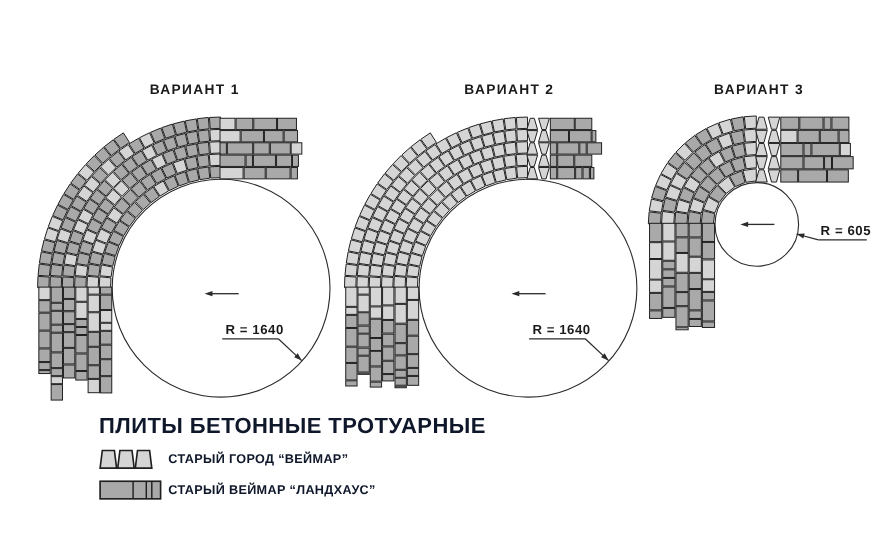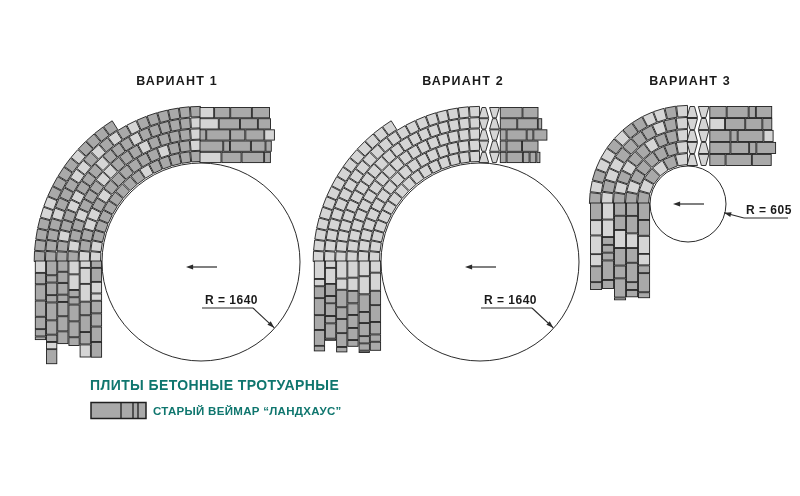--- a/index.html
+++ b/index.html
@@ -1,22 +1,22 @@
 <!DOCTYPE html>
 <html><head>
 <meta charset="utf-8">
 <style>
   html,body{margin:0;padding:0;background:#ffffff;}
   .page{
     position:relative;width:800px;height:496px;background:#ffffff;overflow:hidden;
-    font-family:"Liberation Sans","DejaVu Sans",sans-serif;color:#0f766e;
+    font-family:"Liberation Sans","DejaVu Sans",sans-serif;color:#0f172a;
   }
   #diagram{position:absolute;left:0;top:0;}
   .legend{position:absolute;left:90px;top:377px;}
-  .legend-title{font-size:14px;font-weight:bold;letter-spacing:.4px;white-space:nowrap;}
+  .legend-title{font-size:20px;font-weight:bold;letter-spacing:.4px;white-space:nowrap;}
   .legend-row{display:flex;align-items:center;margin-top:7px;height:21px;}
   .swatch-box{width:63px;flex:0 0 auto;display:flex;align-items:center;}
   .legend-label{font-size:11.5px;font-weight:bold;letter-spacing:.3px;white-space:nowrap;}
 </style>
 </head>
 <body>
 
 <div class="page">
   <svg id="diagram" width="800" height="496" viewBox="0 0 800 496">
       <g>
@@ -516,20 +516,30 @@
         <text x="746" y="214" fill="#1a1a1a" font-size="12" font-weight="bold" text-anchor="start" letter-spacing="0.5" font-family="Liberation Sans, DejaVu Sans, sans-serif">R = 605</text>
         <line x1="744" y1="218" x2="788" y2="218" stroke="#2b2b2b" stroke-width="1.1"></line>
         <line x1="744" y1="218" x2="724.1" y2="212.74" stroke="#2b2b2b" stroke-width="1.1"></line>
         <polygon points="724.1,212.7 731.6,212.2 730.3,216.9" fill="#2b2b2b"></polygon>
       </g>
     </svg>
 
   <div class="legend">
     <div class="legend-title">ПЛИТЫ БЕТОННЫЕ ТРОТУАРНЫЕ</div>
 
+    <div class="legend-row">
+      <div class="swatch-box">
+        <svg class="swatch swatch-weimar" width="50" height="21" viewBox="0 0 50 21">
+            <polygon points="3.0,2.5 14.0,2.5 16.0,18.5 1.0,18.5" fill="#d5d5d5" stroke="#1f1f1f" stroke-width="1.5"></polygon>
+            <polygon points="19.0,2.5 30.0,2.5 32.0,18.5 17.0,18.5" fill="#d5d5d5" stroke="#1f1f1f" stroke-width="1.5"></polygon>
+            <polygon points="35.0,2.5 46.0,2.5 48.0,18.5 33.0,18.5" fill="#d5d5d5" stroke="#1f1f1f" stroke-width="1.5"></polygon>
+          </svg>
+      </div>
+      <span class="legend-label">СТАРЫЙ ГОРОД “ВЕЙМАР”</span>
+    </div>
 
     <div class="legend-row">
       <div class="swatch-box">
         <svg class="swatch swatch-landhaus" width="58" height="21" viewBox="0 0 58 21">
             <rect x="1" y="2.5" width="55" height="16" fill="#a9a9a9" stroke="#1f1f1f" stroke-width="1.5"></rect>
             <line x1="31" y1="2.5" x2="31" y2="18.5" stroke="#1f1f1f" stroke-width="1.3"></line>
             <line x1="43" y1="2.5" x2="43" y2="18.5" stroke="#1f1f1f" stroke-width="1.3"></line>
             <line x1="48" y1="2.5" x2="48" y2="18.5" stroke="#1f1f1f" stroke-width="1.3"></line>
           </svg>
       </div>

